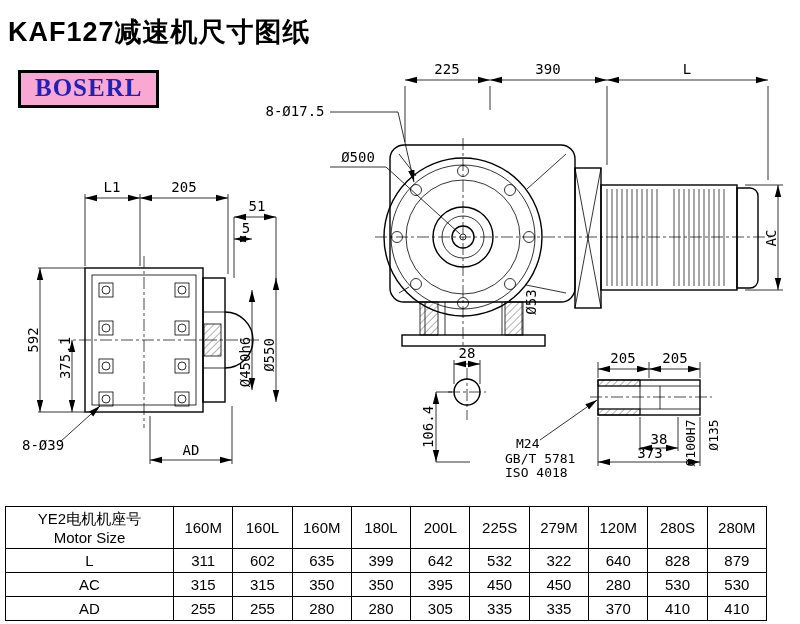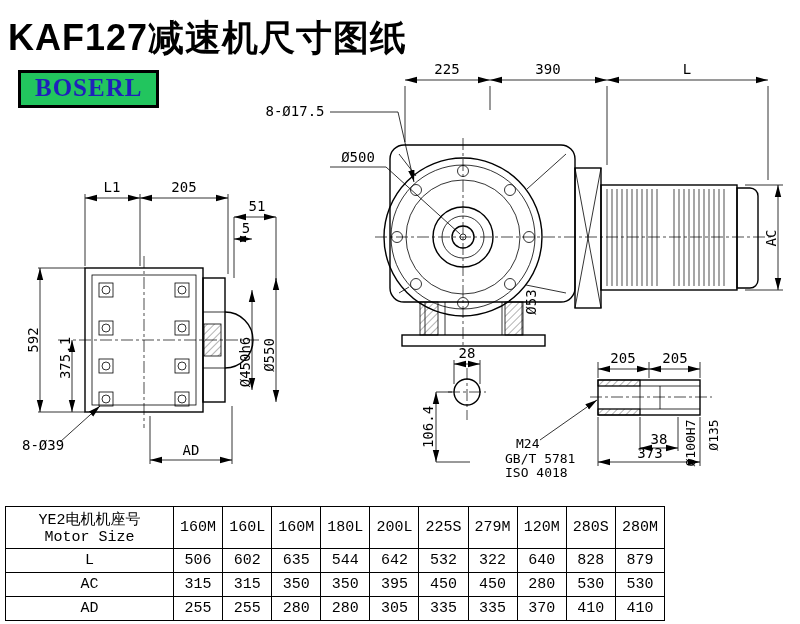--- a/index.html
+++ b/index.html
@@ -3,48 +3,48 @@
 <meta charset="utf-8">
 <style>
   * { margin:0; padding:0; box-sizing:border-box; }
   html,body { background:#fff; }
   body {
     width:800px; height:624px; position:relative; overflow:hidden;
     font-family:"Liberation Sans", sans-serif; color:#000;
   }
   .sheet-title {
     position:absolute; left:8px; top:14px;
-    font-size:36px; font-weight:bold; letter-spacing:1px;
+    font-size:27px; font-weight:bold; letter-spacing:1px;
   }
   .logo-box {
     position:absolute; left:18px; top:70px;
-    border:3px solid #000; padding:1px 14px 3px 14px; background:#22c55e;
+    border:3px solid #000; padding:1px 14px 3px 14px; background:#f9a8d4;
   }
   .logo-box span {
     font-family:"Liberation Serif", serif; font-weight:bold;
     font-size:25px; color:#2020bb; letter-spacing:1px;
   }
   svg.drawing { position:absolute; left:0; top:50px; }
 
   
   .ol { fill:none; stroke:#000; stroke-width:1.4; }
   .tl { fill:none; stroke:#000; stroke-width:0.8; }
   .dl { fill:none; stroke:#000; stroke-width:0.8; }
   .cl { fill:none; stroke:#000; stroke-width:0.7; stroke-dasharray:12 3 3 3; }
   .fin { stroke:#000; stroke-width:0.7; }
   .ht { fill:url(#hatch); stroke:#000; stroke-width:0.8; }
   text.dt  { font:14px "DejaVu Sans Mono", monospace; fill:#000; }
   text.dts { font:13px "DejaVu Sans Mono", monospace; fill:#000; }
   .mid { text-anchor:middle; }
 
   
   table.dim-table {
-    position:absolute; left:5px; top:506px; width:660px;
+    position:absolute; left:5px; top:506px; width:762px;
     border-collapse:collapse; table-layout:fixed;
-    font-family:Liberation Mono, monospace;
+    font-family:Liberation Sans, sans-serif;
   }
   .dim-table th, .dim-table td {
     border:1.5px solid #000; text-align:center; vertical-align:middle;
     font-weight:normal; font-size:15px; padding:0;
   }
   .dim-table tr.hdr th { height:42px; }
   .dim-table tr.row th, .dim-table tr.row td { height:24px; }
   .dim-table col.c0 { width:168px; }
 </style>
 </head>
@@ -337,24 +337,24 @@
     <th>180L</th>
     <th>200L</th>
     <th>225S</th>
     <th>279M</th>
     <th>120M</th>
     <th>280S</th>
     <th>280M</th>
   </tr>
   <tr class="row">
     <th>L</th>
-    <td>506</td>
+    <td>311</td>
     <td>602</td>
     <td>635</td>
-    <td>544</td>
+    <td>399</td>
     <td>642</td>
     <td>532</td>
     <td>322</td>
     <td>640</td>
     <td>828</td>
     <td>879</td>
   </tr>
   <tr class="row">
     <th>AC</th>
     <td>315</td>

